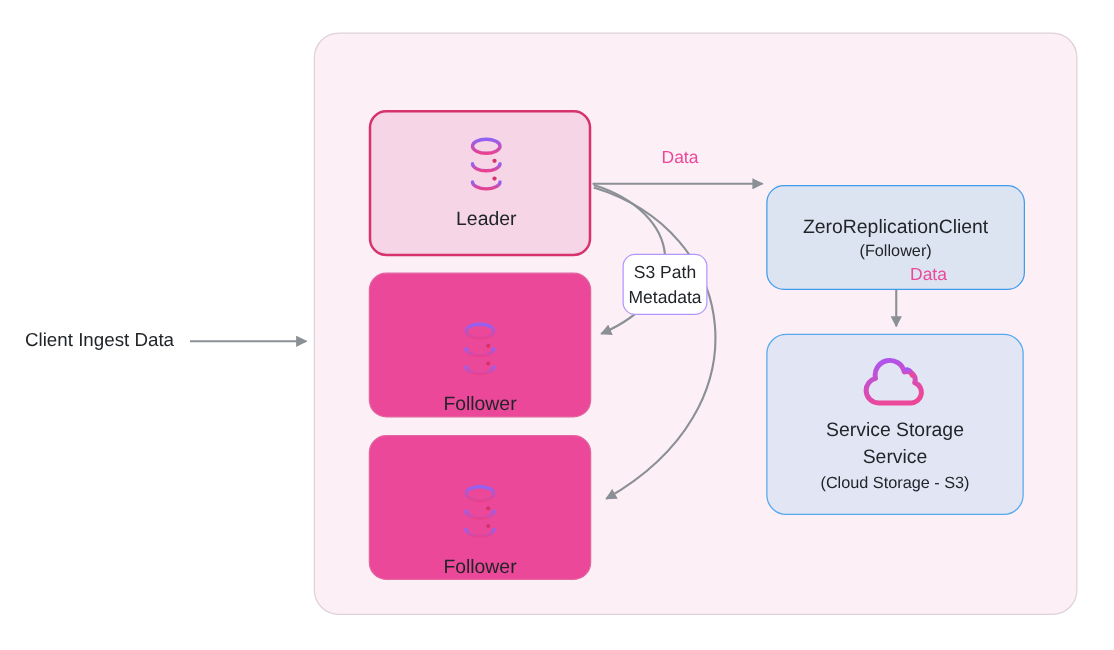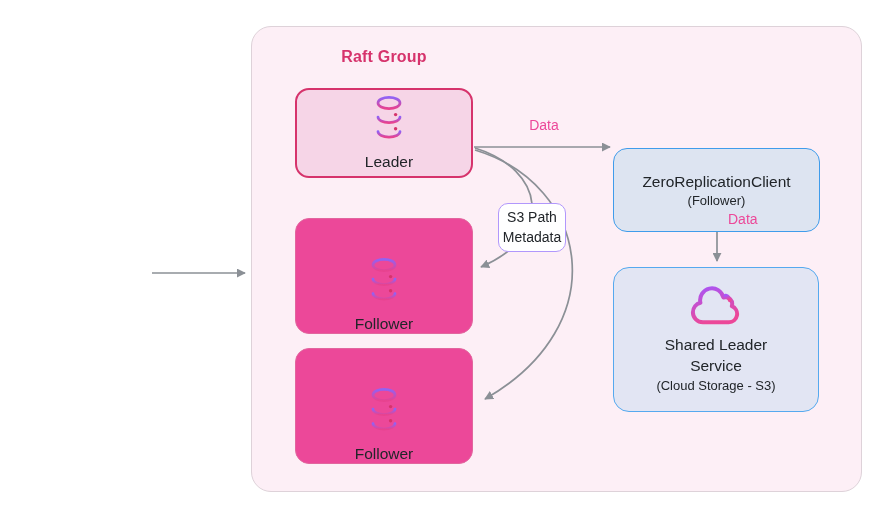--- a/index.html
+++ b/index.html
@@ -39,21 +39,20 @@
     font-size:14px;line-height:1.45;color:#212529;padding:3px 5px;
   }
   .icon{flex:0 0 auto;display:block;}
 </style>
 </head>
 <body>
 
 <div class="stage">
 
   <div class="raft-group"></div>
-  <div class="raft-title">Raft Group</div>
 
   <svg class="edges" viewBox="0 0 891 520">
     <defs>
       <marker id="arrow" viewBox="0 0 10 10" refX="9" refY="5" markerWidth="9" markerHeight="9" markerUnits="userSpaceOnUse" orient="auto-start-reverse">
         <path d="M0,0 L10,5 L0,10 Z" fill="#8b9096"></path>
       </marker>
       <linearGradient id="dbGrad" x1="0" y1="0" x2="0" y2="1">
         <stop offset="0" stop-color="#9062f5"></stop>
         <stop offset="1" stop-color="#e8428f"></stop>
       </linearGradient>
@@ -64,21 +63,21 @@
     </defs>
     <g fill="none" stroke="#8b9096" stroke-width="1.7">
       <path d="M152,273 L245,273" marker-end="url(#arrow)"></path>
       <path d="M474,147 L610,147" marker-end="url(#arrow)"></path>
       <path d="M717,189 L717,261" marker-end="url(#arrow)"></path>
       <path d="M475,148 C545,170 555,235 481,267" marker-end="url(#arrow)"></path>
       <path d="M475,150 C590,185 615,325 485,399" marker-end="url(#arrow)"></path>
     </g>
   </svg>
 
-  <div class="node node-leader" style="left:295px;top:88px;width:178px;height:90px;padding-left:10px;">
+  <div class="node node-leader" style="left:295px;top:88px;width:178px;height:117px;padding-left:10px;">
     <svg class="icon" width="34" height="46" viewBox="0 0 34 46">
       <g fill="none" stroke="url(#dbGrad)" stroke-width="2.7" stroke-linecap="round">
         <ellipse cx="17" cy="8" rx="11" ry="5.6"></ellipse>
         <path d="M6,8 V36.5"></path>
           <path d="M28,8 V36.5"></path>
         <path d="M6,22 A11,5.6 0 0 0 28,22"></path>
         <path d="M6,36.5 A11,5.6 0 0 0 28,36.5"></path>
       </g>
       <circle cx="23.6" cy="19.6" r="1.7" fill="#d6336c"></circle>
       <circle cx="23.6" cy="33.8" r="1.7" fill="#d6336c"></circle>
@@ -121,21 +120,22 @@
     <div class="zrc-sub">(Follower)</div>
   </div>
 
   <div class="node node-lav" style="left:613px;top:267px;width:206px;height:145px;">
     <svg class="icon" width="56" height="40" viewBox="0 0 24 17">
       <g fill="none" stroke="url(#cloudGrad)" stroke-width="1.7" stroke-linecap="round" stroke-linejoin="round">
         <path d="M2.1,11.2 a4.3,4.3 0 0 0 4.3,4.3 h11.1 a3.6,3.6 0 0 0 1.27,-6.95 a2.9,2.9 0 0 0 -3.6,-3.7 a5.05,5.05 0 0 0 -9.85,2.25 a4.3,4.3 0 0 0 -3.22,4.1 Z"></path>
         <path d="M16.1,4.1 a2.6,2.6 0 0 1 1.8,1.9"></path>
       </g>
     </svg>
-    <div class="storage-title">Shared Leader Service</div>
+    <div class="storage-title">Service Storage Service</div>
     <div class="storage-sub">(Cloud Storage - S3)</div>
   </div>
 
+  <div class="client-label">Client Ingest Data</div>
   <div class="edge-label center" style="left:516px;top:117px;width:56px;">Data</div>
   <div class="edge-label" style="left:728px;top:211px;">Data</div>
   <div class="meta-box">S3 Path Metadata</div>
 
 </div>
 
 </body></html>

